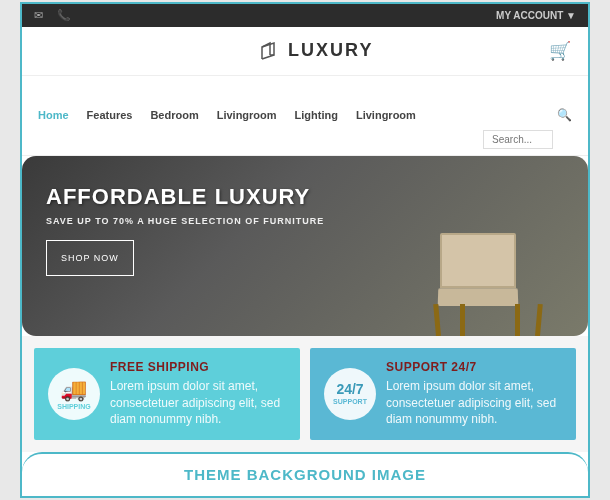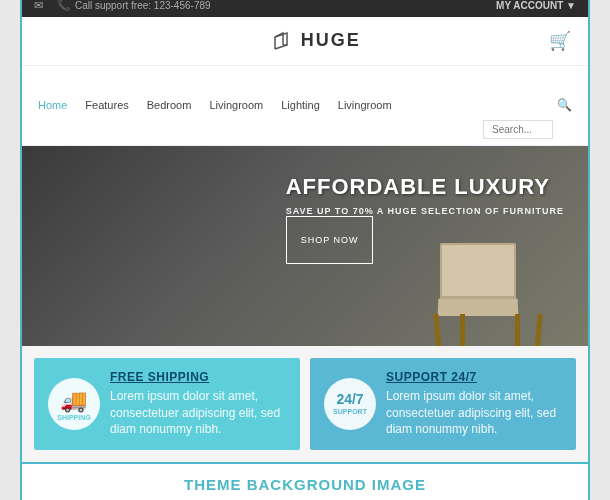--- a/index.html
+++ b/index.html
@@ -89,20 +89,21 @@
     .nav-links {
       display: flex;
       gap: 18px;
       align-items: center;
     }
     .nav-link {
       font-size: 11px;
       color: #444;
       text-decoration: none;
       cursor: pointer;
+      font-weight: bold;
     }
     .nav-link.active {
       color: #4db8c8;
     }
     .nav-search {
       display: flex;
       align-items: center;
       gap: 4px;
     }
     .search-input {
@@ -117,50 +118,52 @@
     .search-icon {
       font-size: 12px;
       color: #666;
       cursor: pointer;
     }
 
     
     .hero {
       position: relative;
       width: 100%;
-      height: 200px;
+      height: 180px;
       background: linear-gradient(135deg, #3a3a3a 0%, #5a5a5a 40%, #7a7a6a 100%);
       display: flex;
       align-items: flex-start;
-      justify-content: flex-end;
+      justify-content: flex-start;
       overflow: hidden;
+      border-radius: 14px;
     }
     .hero-content {
       padding: 28px 24px;
       z-index: 2;
     }
     .hero-title {
       font-size: 22px;
       font-weight: 900;
       color: #fff;
       letter-spacing: 1px;
       text-shadow: 1px 1px 3px rgba(0,0,0,0.5);
       margin-bottom: 6px;
     }
     .hero-subtitle {
       font-size: 9px;
       font-weight: bold;
       color: #eee;
       letter-spacing: 1px;
+      margin-bottom: 14px;
     }
     .hero-btn {
       background: transparent;
       border: 1.5px solid #fff;
       color: #fff;
-      padding: 18px 14px;
+      padding: 12px 14px;
       font-size: 9px;
       cursor: pointer;
       letter-spacing: 1px;
     }
 
     
     .hero-chair {
       position: absolute;
       right: 40px;
       bottom: 0;
@@ -261,22 +264,21 @@
       color: #5ecfda;
       font-weight: bold;
       text-align: center;
     }
     .feature-text {
       flex: 1;
     }
     .feature-title {
       font-size: 12px;
       font-weight: bold;
-      color: #0c4a6e;
-      text-decoration: underline;
+      color: #7f1d1d;
       margin-bottom: 4px;
       letter-spacing: 0.5px;
     }
     .feature-desc {
       font-size: 12px;
       color: rgba(255,255,255,0.9);
       line-height: 1.4;
     }
 
     
@@ -304,57 +306,57 @@
       font-weight: bold;
       text-align: center;
     }
 
     
     .bottom-label {
       background: #fff;
       border-top: 2px solid #4db8c8;
       padding: 12px 0;
       text-align: center;
+      border-radius: 20px;
     }
     .bottom-label-text {
       font-size: 15px;
       font-weight: bold;
       color: #4db8c8;
       letter-spacing: 1px;
     }
   </style>
 </head>
 <body>
 
 <div class="outer-wrapper">
 
   <div class="top-bar">
     <div class="top-bar-left">
       <div class="top-bar-item">
         <span class="top-bar-icon">✉</span>
       </div>
       <div class="top-bar-item">
         <span class="top-bar-icon">📞</span>
-        <span>Call support free: 123-456-789</span>
       </div>
     </div>
     <div class="top-bar-right">
       <span>MY ACCOUNT ▼</span>
     </div>
   </div>
 
   <div class="header">
     <div style="width:40px"></div>
     <div class="logo">
       <svg class="logo-icon" viewBox="0 0 28 28" fill="none" xmlns="http://www.w3.org/2000/svg">
         <polyline points="8,22 8,10 16,6 16,18" stroke="#555" stroke-width="1.5" fill="none"></polyline>
         <polyline points="8,10 20,6 20,18 16,18" stroke="#555" stroke-width="1.5" fill="none"></polyline>
         <line x1="8" y1="22" x2="20" y2="18" stroke="#555" stroke-width="1.5"></line>
       </svg>
-      <span>HUGE</span>
+      <span>LUXURY</span>
     </div>
     <div class="cart-icon">🛒</div>
   </div>
 
   <div class="nav">
     <div class="nav-links">
       <a class="nav-link active">Home</a>
       <a class="nav-link">Features</a>
       <a class="nav-link">Bedroom</a>
       <a class="nav-link">Livingroom</a>

